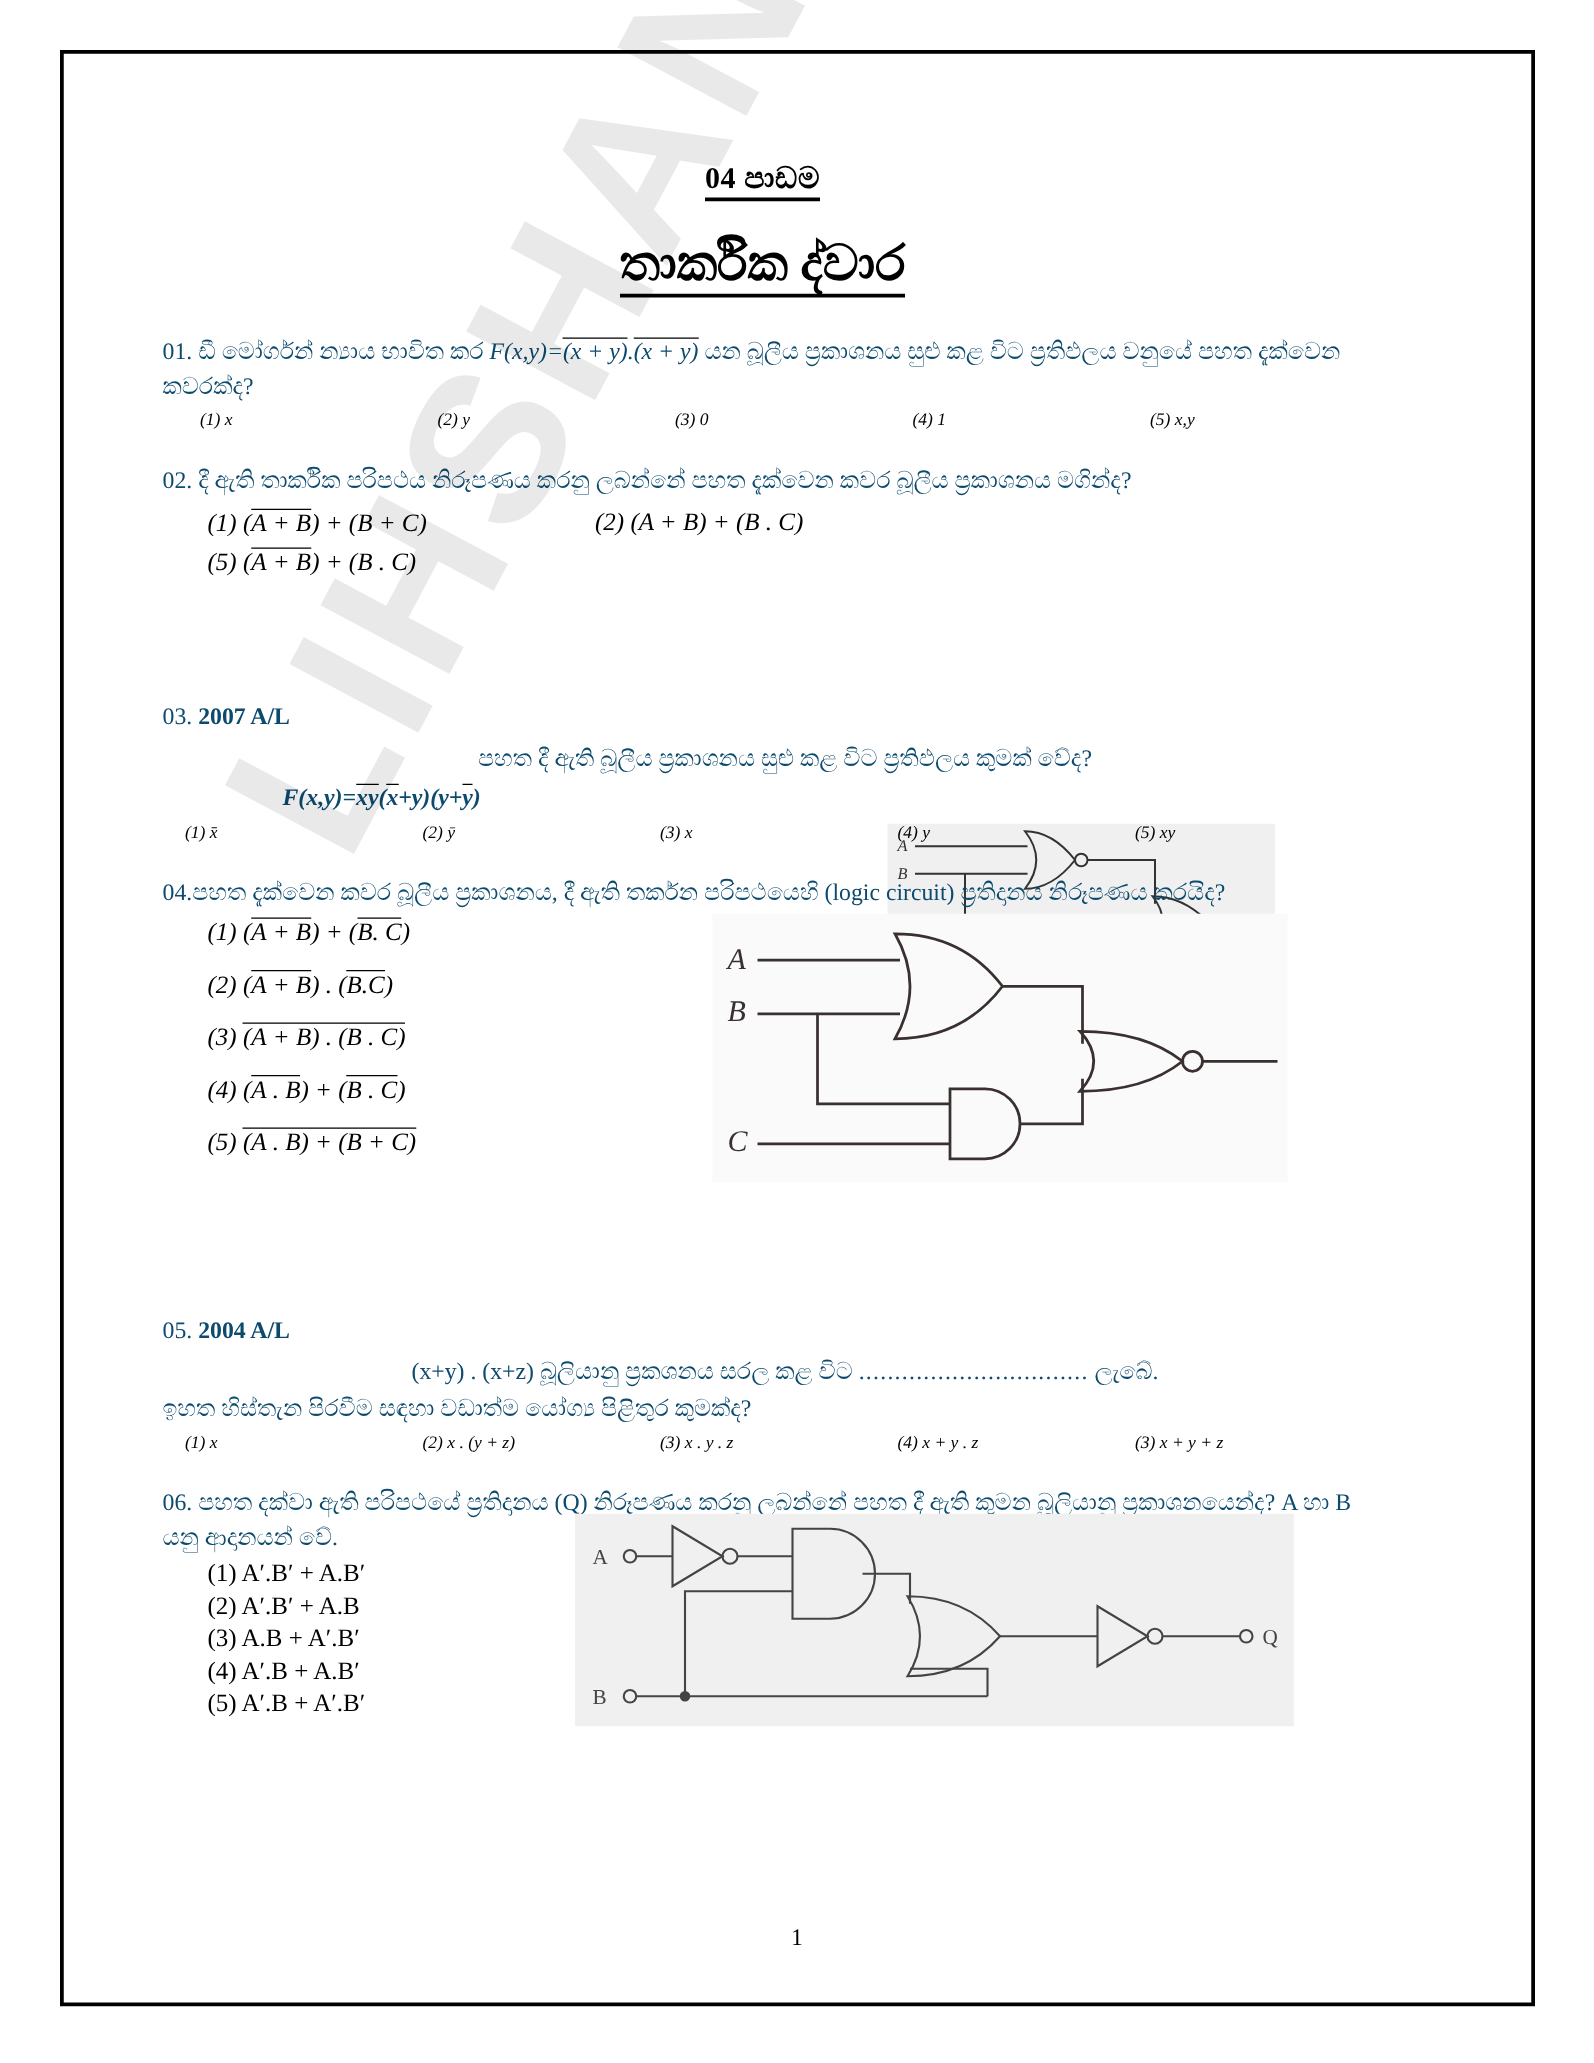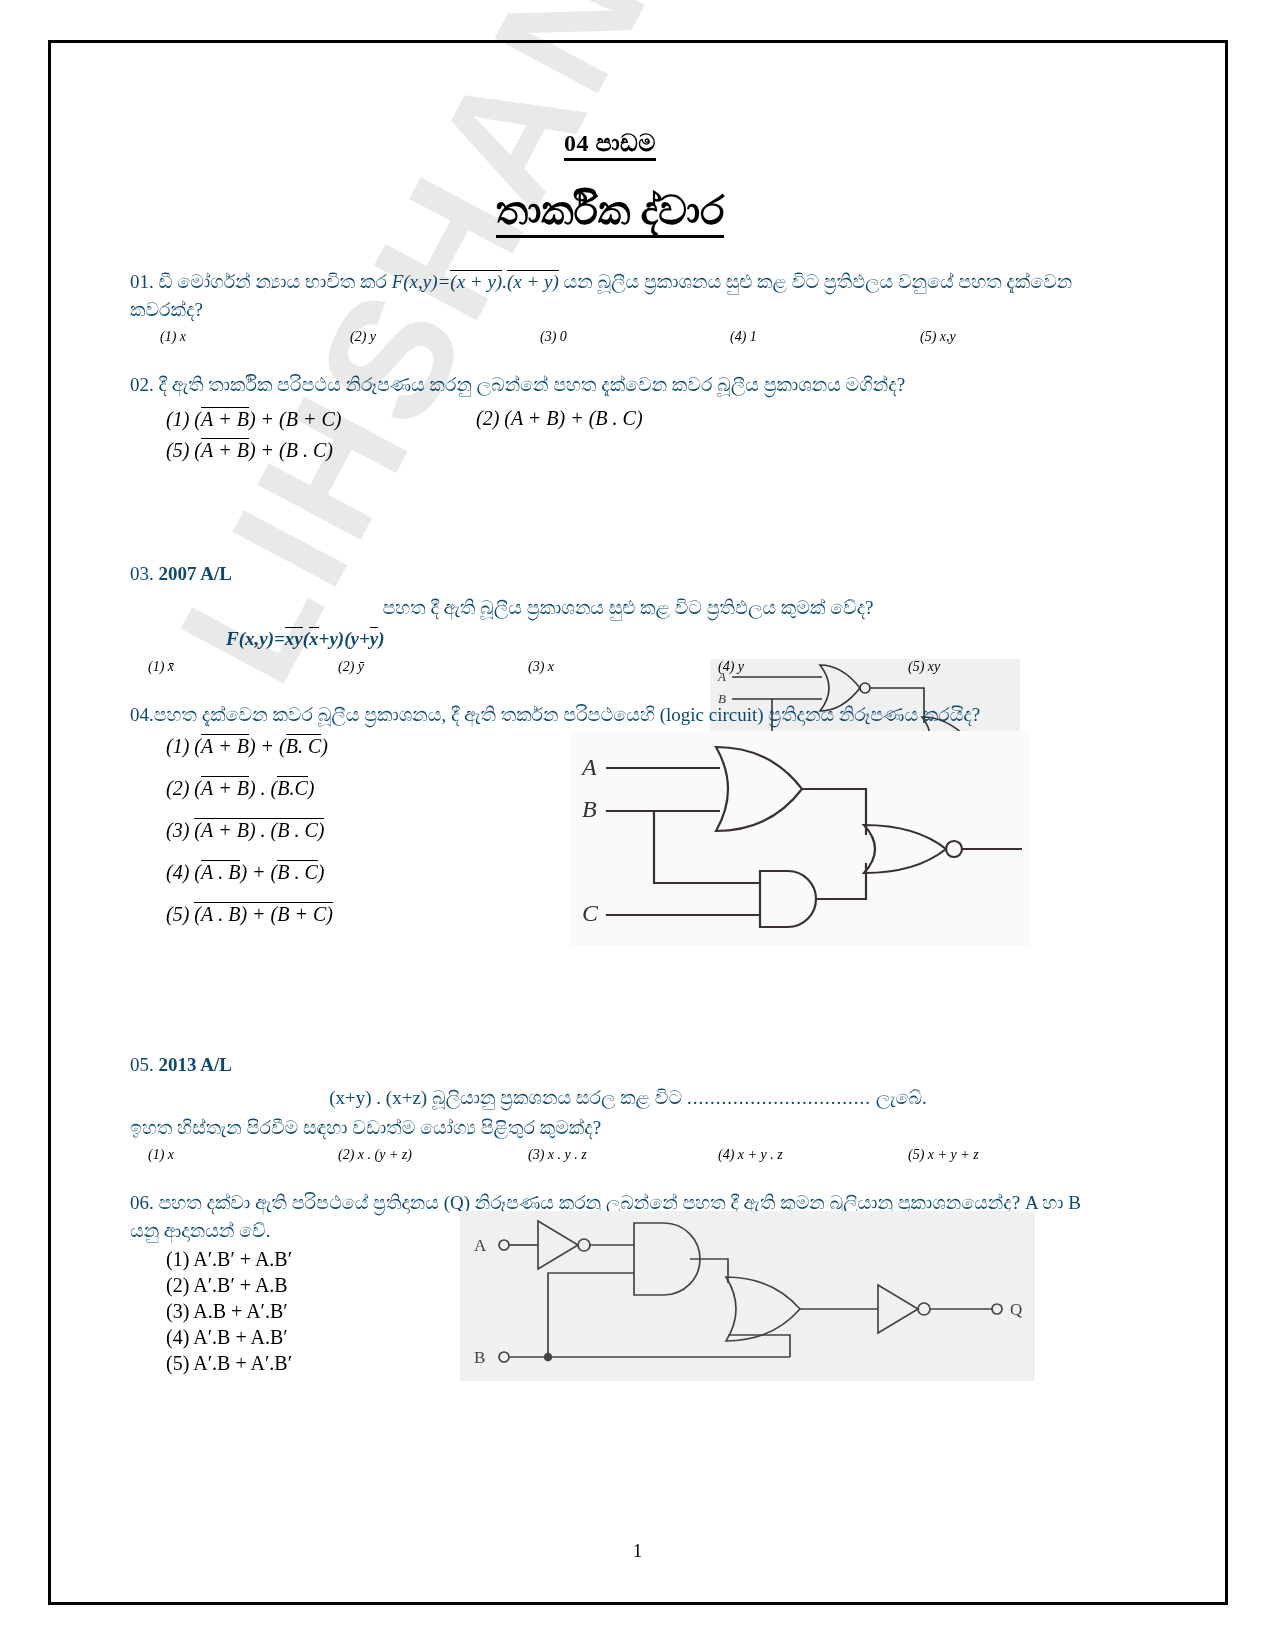--- a/index.html
+++ b/index.html
@@ -276,32 +276,32 @@
             <circle cx="384" cy="118" r="8"></circle>
             <path d="M392 118 H452"></path>
           </g>
         </svg>
       </div>
     </div>
 
     <div class="q" style="margin-top:60px;">
       <div class="q-text">
         <span class="q-num">05.</span>
-        <span class="bold">2013 A/L</span>
+        <span class="bold">2004 A/L</span>
       </div>
       <div class="q-text indent1" style="margin-top:6px;">
         <span>(x+y) . (x+z) බූලියානු ප්‍රකශනය සරල කළ විට </span><span class="dots">................................</span><span> ලැබේ.</span>
       </div>
       <div class="q-text" style="margin-top:2px;">ඉහත හිස්තැන පිරවීම සඳහා වඩාත්ම යෝග්‍ය පිළිතුර කුමක්ද?</div>
       <div class="opts-row" style="padding-left:18px;">
         <span class="opt math">(1)  x</span>
         <span class="opt math">(2) x . (y + z)</span>
         <span class="opt math">(3) x . y . z</span>
         <span class="opt math">(4) x + y . z</span>
-        <span class="opt math">(5) x + y + z</span>
+        <span class="opt math">(3) x + y + z</span>
       </div>
     </div>
 
     <div class="q" style="margin-top:26px; min-height:210px;">
       <div class="q-text">
         <span class="q-num">06.</span>
         <span>පහත දක්වා ඇති පරිපථයේ ප්‍රතිදානය (Q) නිරූපණය කරනු ලබන්නේ පහත දී ඇති කුමන බූලියානු ප්‍රකාශනයෙන්ද? A හා B යනු ආදානයන් වේ.</span>
       </div>
 
       <div class="opts-stack-tight">

